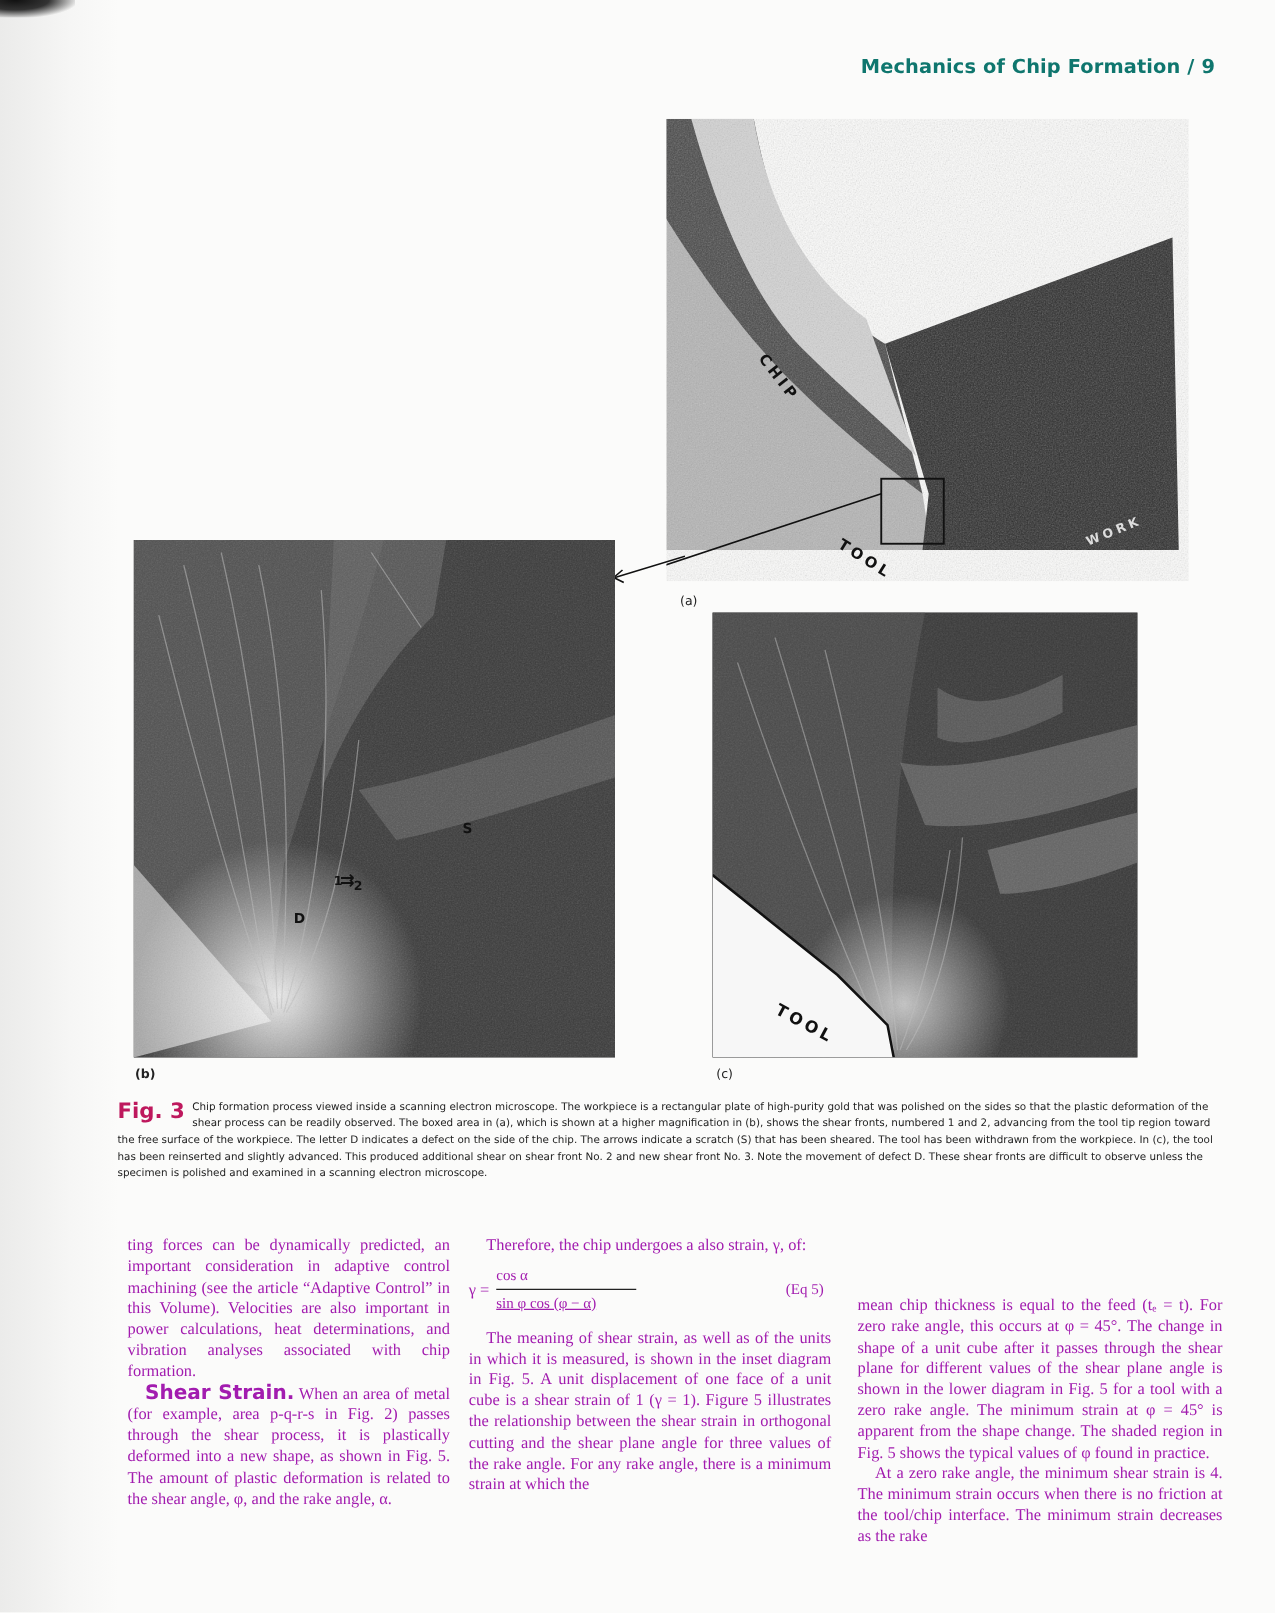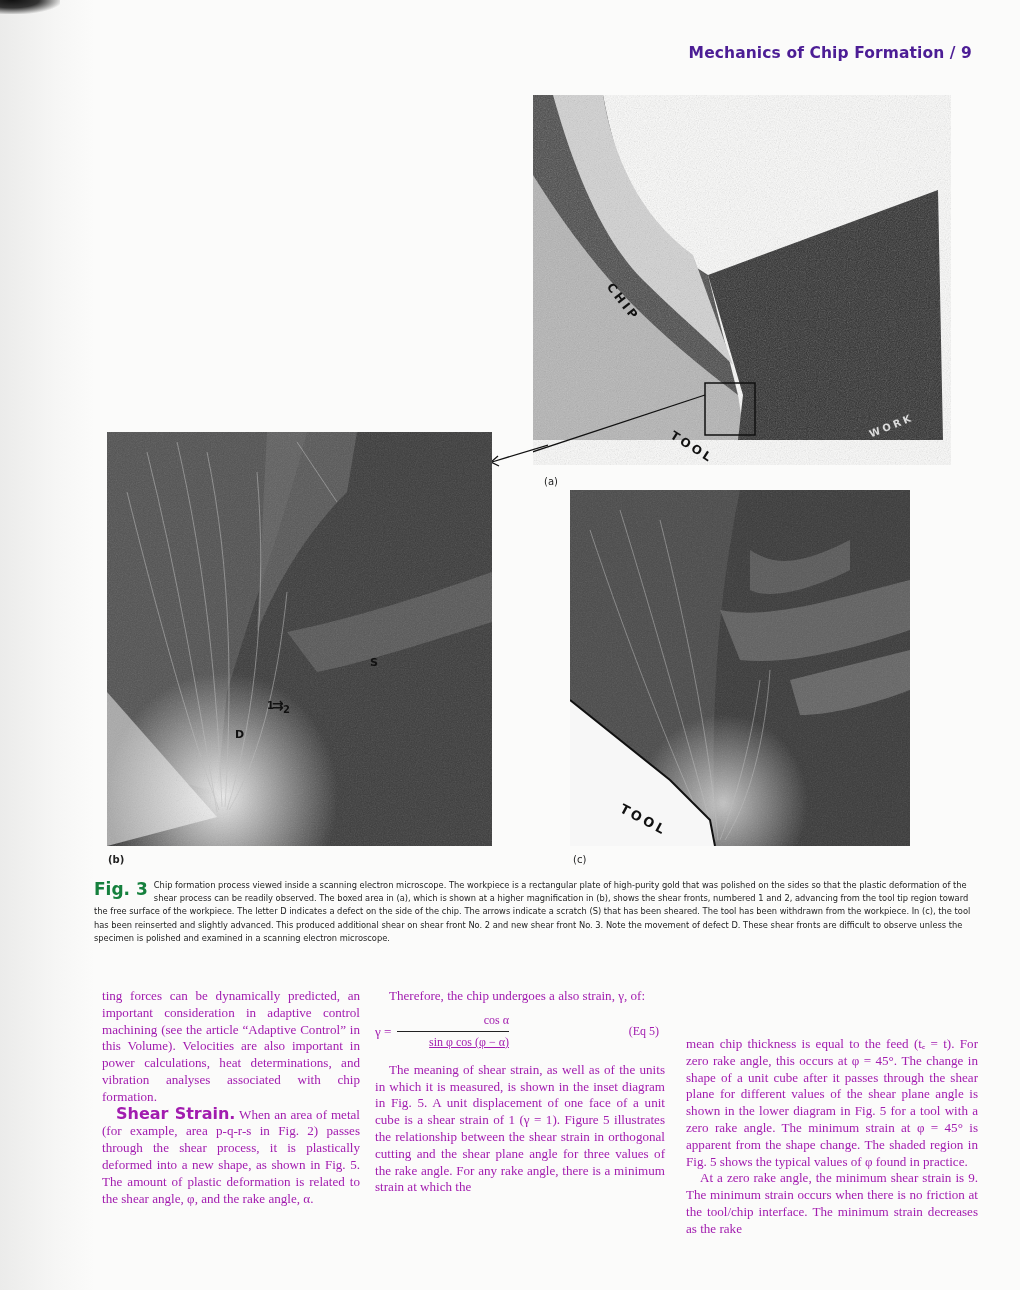--- a/index.html
+++ b/index.html
@@ -13,21 +13,21 @@
     position: absolute; left: 0; top: 0; width: 95px; height: 1290px;
     background: linear-gradient(to right, #ebebea 0%, #f6f6f5 60%, #fbfbfa 100%);
   }
   .binding-dark {
     position: absolute; left: 0; top: 0; width: 60px; height: 14px;
     background: radial-gradient(ellipse at 20% 0%, #111 0%, #333 40%, rgba(0,0,0,0) 75%);
   }
   .running-head {
     position: absolute; top: 44px; right: 48px;
     font-family: "DejaVu Sans", sans-serif; font-weight: bold; font-size: 15.5px;
-    letter-spacing: 0.1px; color: #4c1d95;
+    letter-spacing: 0.1px; color: #0f766e;
   }
   .micro {
     position: absolute; overflow: hidden; background: #3a3a3a;
   }
   .panel-label {
     position: absolute; font-family: "DejaVu Sans", sans-serif; font-size: 10px; color: #222;
   }
   
   #img-a { left: 533px; top: 95px; width: 418px; height: 370px; background: transparent; }
   
@@ -36,37 +36,37 @@
   #img-c { left: 570px; top: 490px; width: 340px; height: 356px; }
   .label-on-img {
     position: absolute; font-family: "DejaVu Sans", sans-serif; font-weight: bold;
     font-size: 12px; letter-spacing: 3px; color: #111;
   }
   .caption {
     position: absolute; left: 94px; top: 879px; width: 886px;
     font-family: "DejaVu Sans", sans-serif; font-size: 8.3px; line-height: 13.2px; color: #222;
   }
   .caption .fig-num {
-    float: left; font-weight: bold; font-size: 17px; line-height: 24px; margin: -2px 6px 0 0; color: #15803d;
+    float: left; font-weight: bold; font-size: 17px; line-height: 24px; margin: -2px 6px 0 0; color: #be185d;
   }
   .col {
     position: absolute; top: 988px; font-size: 13.1px; line-height: 16.8px; text-align: justify;
     color: #a21caf;
   }
   .col p { margin: 0; }
   .col p.indent { text-indent: 14px; }
   .run-in { font-family: "DejaVu Sans", sans-serif; font-weight: bold; font-size: 16px; }
   #col1 { left: 102px; width: 258px; }
   #col2 { left: 375px; width: 290px; }
   #col3 { left: 686px; width: 292px; margin-top: 48px; }
   .equation {
     position: relative; height: 40px; margin: 7px 0 10px 0;
   }
   .eq-lhs { position: absolute; left: 0; top: 12px; }
-  .eq-frac { position: absolute; left: 22px; top: 0; width: 112px; text-align: right; font-size: 12px; }
+  .eq-frac { position: absolute; left: 22px; top: 0; width: 112px; text-align: left; font-size: 12px; }
   .eq-num { display: block; padding-bottom: 2px; }
   .eq-bar { display: block; border-top: 1px solid #222; }
   .eq-den { display: block; padding-top: 2px; text-decoration: underline; }
   .eq-tag { position: absolute; right: 6px; top: 11px; font-size: 12px; }
 </style>
 </head>
 <body>
 
 <div class="binding-shadow"></div>
 <div class="binding-dark"></div>
@@ -208,14 +208,14 @@
       <span class="eq-bar"></span>
       <span class="eq-den">sin φ cos (φ − α)</span>
     </span>
     <span class="eq-tag">(Eq 5)</span>
   </div>
   <p class="indent">The meaning of shear strain, as well as of the units in which it is measured, is shown in the inset diagram in Fig. 5. A unit displacement of one face of a unit cube is a shear strain of 1 (γ = 1). Figure 5 illustrates the relationship between the shear strain in orthogonal cutting and the shear plane angle for three values of the rake angle. For any rake angle, there is a minimum strain at which the</p>
 </div>
 
 <div class="col" id="col3">
   <p>mean chip thickness is equal to the feed (tₑ = t). For zero rake angle, this occurs at φ = 45°. The change in shape of a unit cube after it passes through the shear plane for different values of the shear plane angle is shown in the lower diagram in Fig. 5 for a tool with a zero rake angle. The minimum strain at φ = 45° is apparent from the shape change. The shaded region in Fig. 5 shows the typical values of φ found in practice.</p>
-  <p class="indent">At a zero rake angle, the minimum shear strain is 9. The minimum strain occurs when there is no friction at the tool/chip interface. The minimum strain decreases as the rake</p>
+  <p class="indent">At a zero rake angle, the minimum shear strain is 4. The minimum strain occurs when there is no friction at the tool/chip interface. The minimum strain decreases as the rake</p>
 </div>
 
 </body></html>

